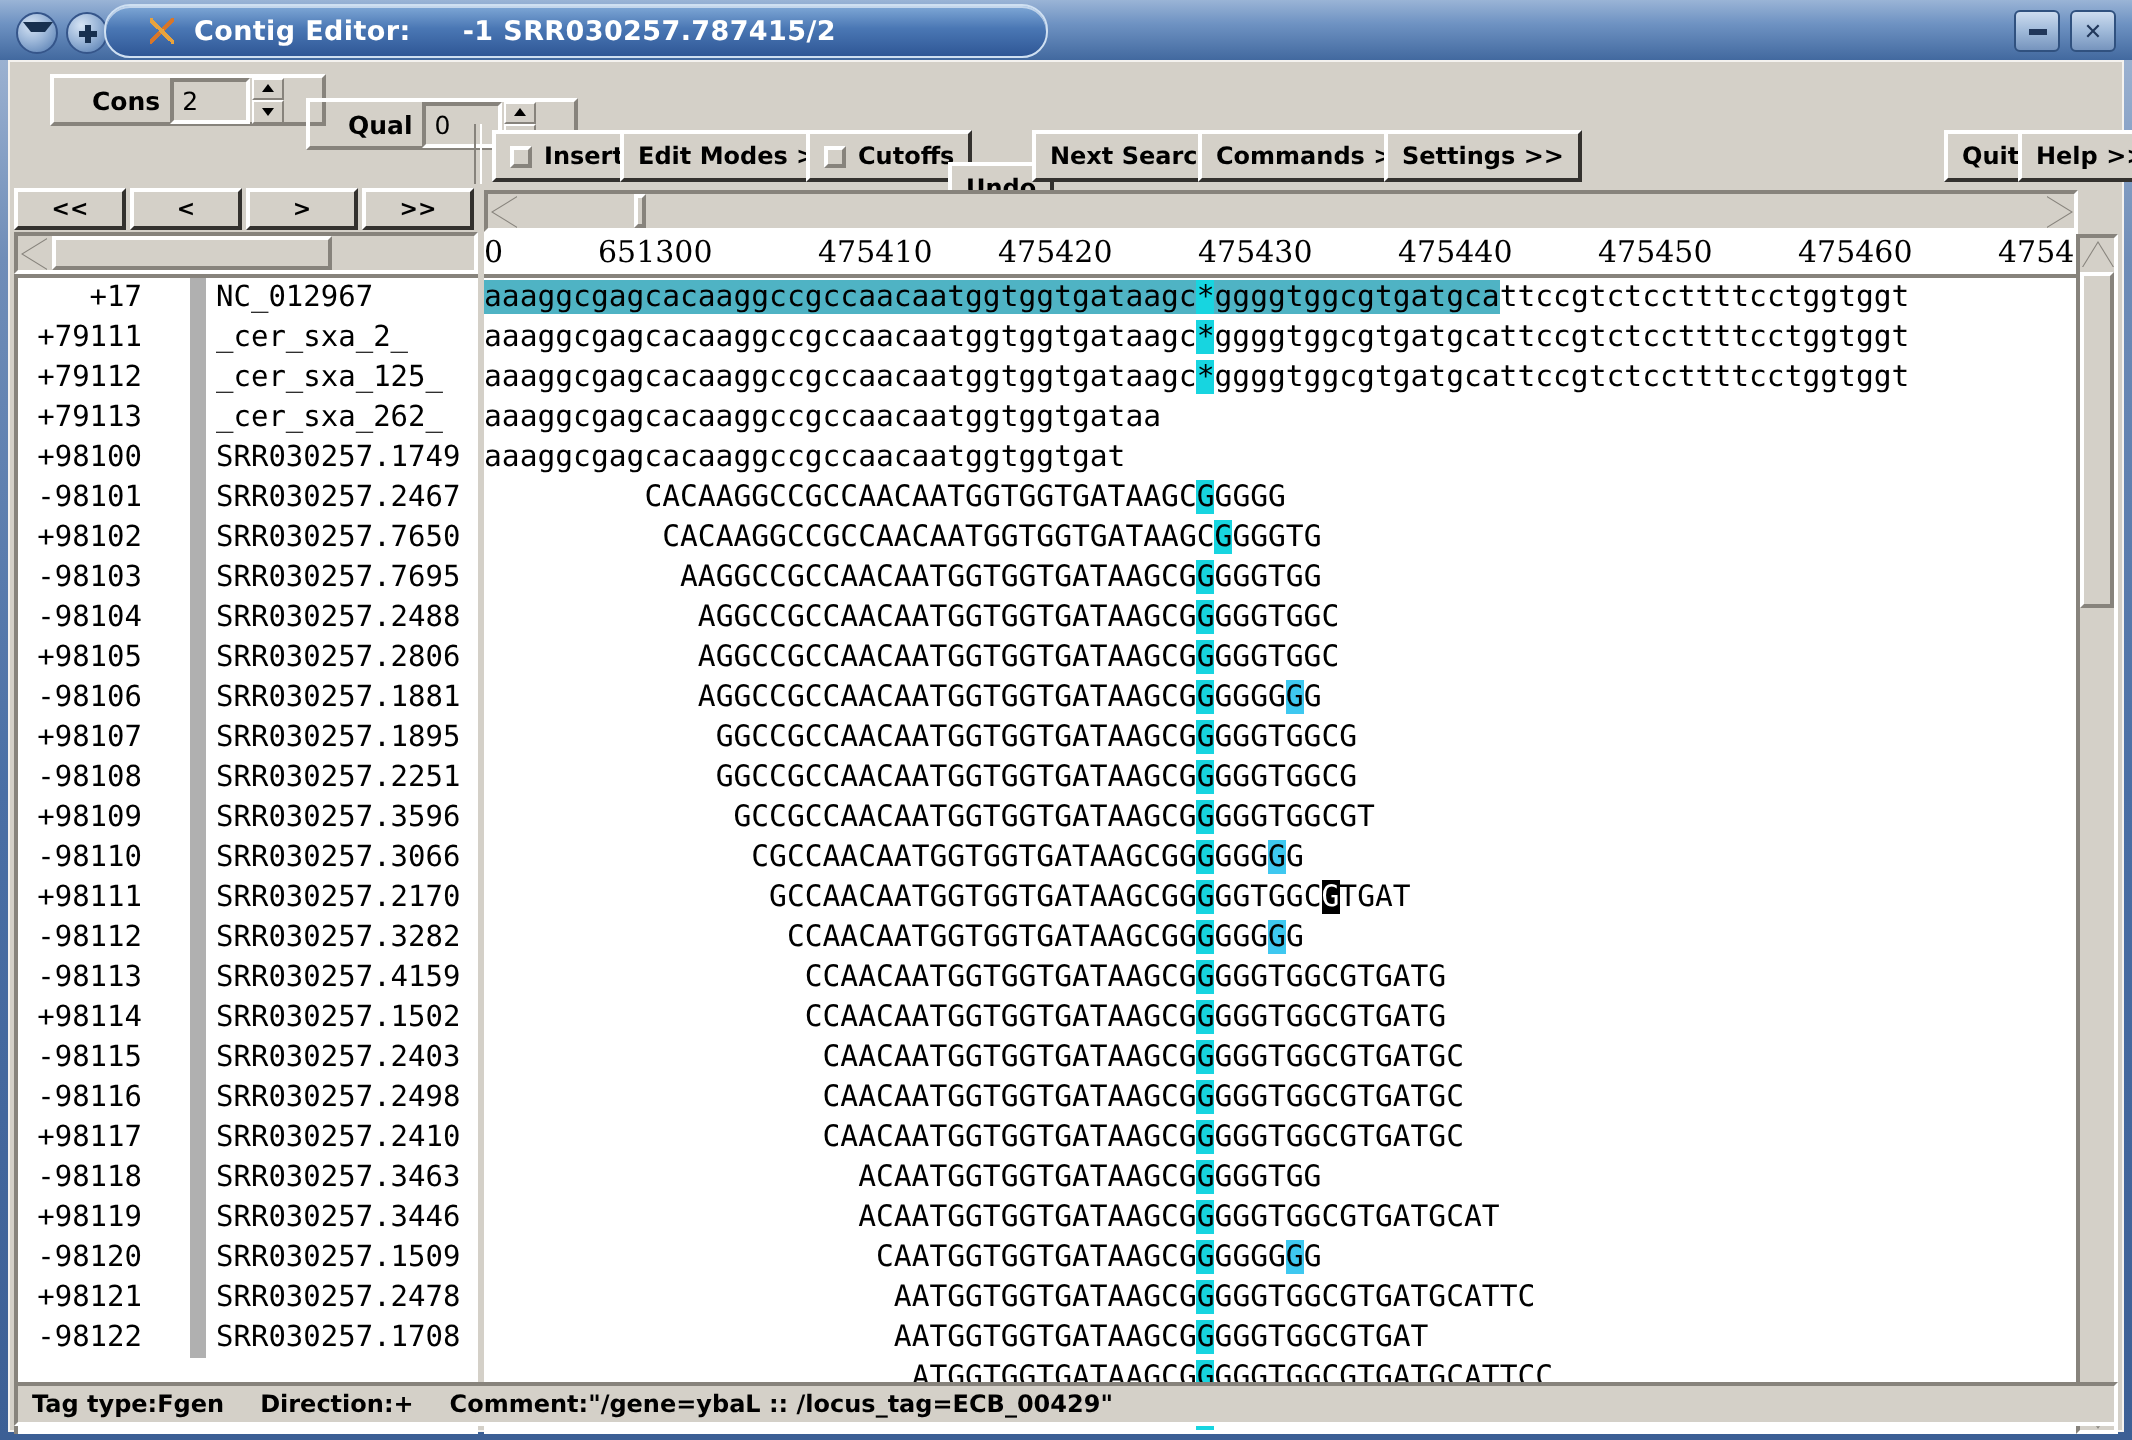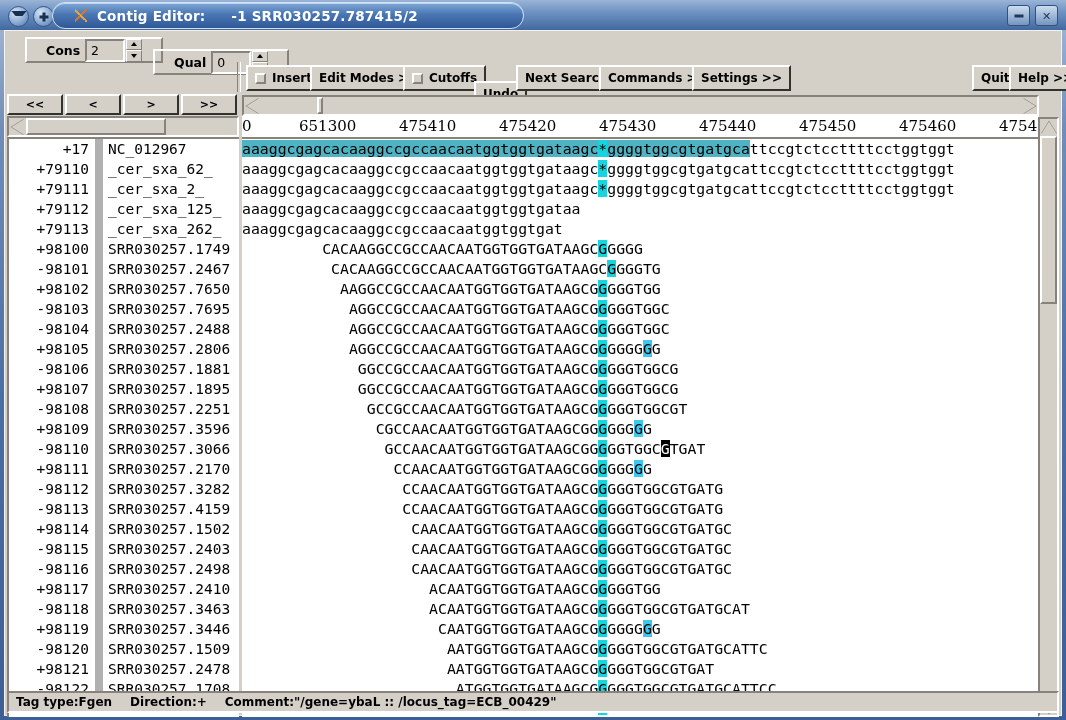--- a/index.html
+++ b/index.html
@@ -163,21 +163,21 @@
   .seq-pane{
     position:absolute;left:237px;top:106px;width:797px;height:580px;
     background:#ffffff;overflow:hidden;box-sizing:border-box;
     border-top:2px solid #87837c;
   }
   .nrow{
     height:20px;line-height:20px;display:flex;align-items:center;
     font-family:"DejaVu Sans Mono",monospace;font-size:14.5px;color:#000;
     white-space:pre;
   }
-  .nnum{width:86px;text-align:right;padding-right:6px;box-sizing:border-box;}
+  .nnum{width:86px;text-align:right;padding-right:24px;box-sizing:border-box;}
   .ngap{width:8px;background:#b0b0b0;height:20px;flex:none;}
   .nname{padding-left:5px;}
   .srow{
     height:20px;line-height:20px;white-space:pre;
     font-family:"DejaVu Sans Mono",monospace;font-size:14.8px;color:#000;
     letter-spacing:0px;
   }
   .hl-sel{background:#4fb3c4;}
   .hl-col{background:#17d5e0;}
   .hl-lt{background:#3ec8f0;}
@@ -341,32 +341,31 @@
           <div class="thumb" style="position:absolute;left:56px;width:6px;"></div>
         </div>
         <div class="arrowbox">
             <span class="tri r"></span>
           </div>
       </div>
 
       <div class="ruler" id="ruler">
           <span style="left: 0px;">0</span>
           <span style="left: 57px;">651300</span>
-          <span style="left: 157px;">475410</span>
+          <span style="left: 167px;">475410</span>
           <span style="left: 257px;">475420</span>
           <span style="left: 357px;">475430</span>
           <span style="left: 457px;">475440</span>
           <span style="left: 557px;">475450</span>
           <span style="left: 657px;">475460</span>
           <span style="left: 757px;">47547</span>
         </div>
 
       <div class="names-pane" id="names-pane">
           <div class="nrow"><span class="nnum">+17</span><span class="ngap"></span><span class="nname">NC_012967</span></div>
-          <div class="nrow"><span class="nnum">+79110</span><span class="ngap"></span><span class="nname">_cer_sxa_62_</span></div>
           <div class="nrow"><span class="nnum">+79111</span><span class="ngap"></span><span class="nname">_cer_sxa_2_</span></div>
           <div class="nrow"><span class="nnum">+79112</span><span class="ngap"></span><span class="nname">_cer_sxa_125_</span></div>
           <div class="nrow"><span class="nnum">+79113</span><span class="ngap"></span><span class="nname">_cer_sxa_262_</span></div>
           <div class="nrow"><span class="nnum">+98100</span><span class="ngap"></span><span class="nname">SRR030257.1749</span></div>
           <div class="nrow"><span class="nnum">-98101</span><span class="ngap"></span><span class="nname">SRR030257.2467</span></div>
           <div class="nrow"><span class="nnum">+98102</span><span class="ngap"></span><span class="nname">SRR030257.7650</span></div>
           <div class="nrow"><span class="nnum">-98103</span><span class="ngap"></span><span class="nname">SRR030257.7695</span></div>
           <div class="nrow"><span class="nnum">-98104</span><span class="ngap"></span><span class="nname">SRR030257.2488</span></div>
           <div class="nrow"><span class="nnum">+98105</span><span class="ngap"></span><span class="nname">SRR030257.2806</span></div>
           <div class="nrow"><span class="nnum">-98106</span><span class="ngap"></span><span class="nname">SRR030257.1881</span></div>

